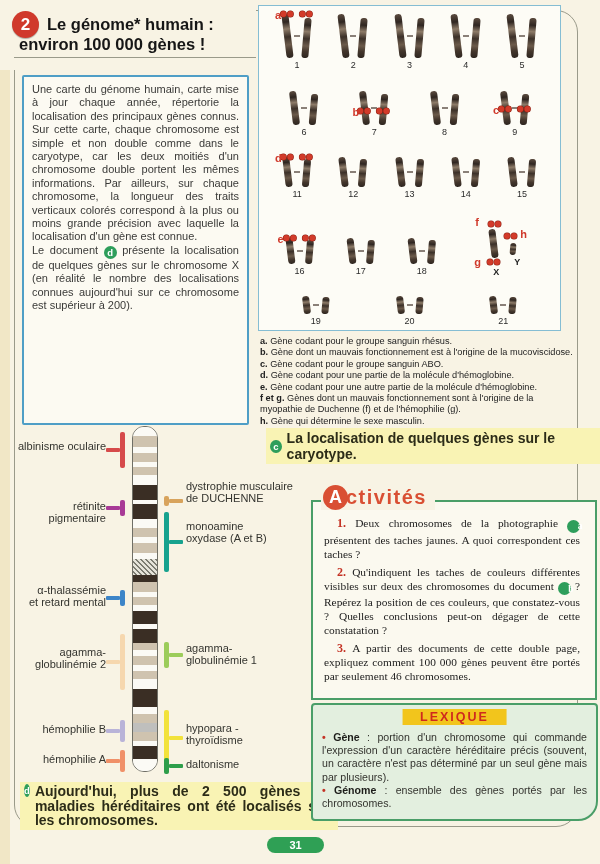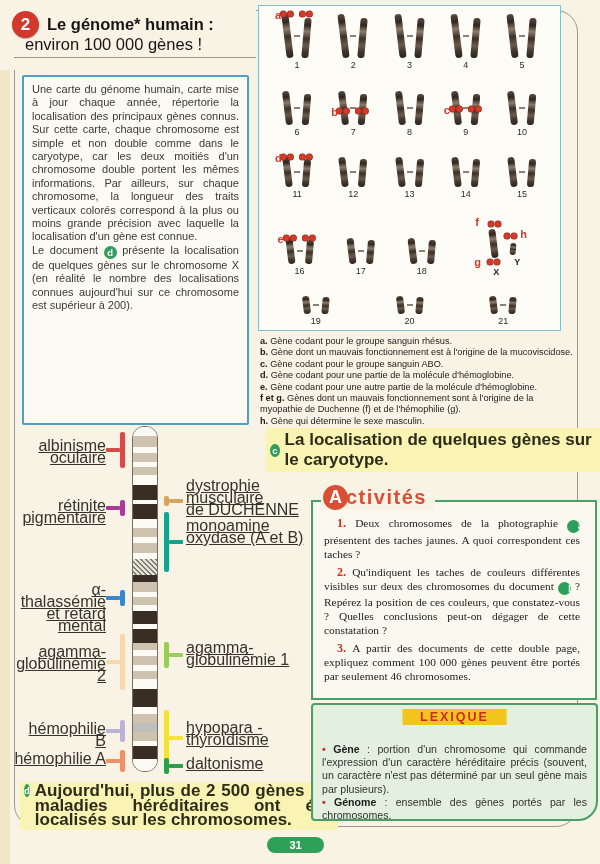--- a/index.html
+++ b/index.html
@@ -7,21 +7,21 @@
   body { font-family:"Liberation Sans", sans-serif; }
   #page { position:relative; width:600px; height:864px; background:#f8f3e4; overflow:hidden; }
   .edge-strip { position:absolute; left:0; top:0; width:10px; height:864px; background:#f1e7c6; }
   .frame { position:absolute; left:14px; top:10px; width:564px; height:817px; border:1px solid #9a9a8a; border-radius:22px; z-index:1; }
   .header-patch { position:absolute; left:0; top:0; width:256px; height:70px; background:#f8f3e4; z-index:2; }
   .title-rule { position:absolute; left:14px; top:57px; width:242px; height:1px; background:#9a9a8a; z-index:2; }
 
   
   .badge { position:absolute; left:12px; top:11px; width:27px; height:27px; border-radius:50%; background:#d0392b; color:#fff; font-weight:bold; font-size:17px; display:flex; align-items:center; justify-content:center; z-index:3; box-shadow:0 1px 1px rgba(0,0,0,.3); }
   .title1 { position:absolute; left:47px; top:15px; font-size:16.5px; font-weight:bold; color:#161616; z-index:3; }
-  .title2 { position:absolute; left:25px; top:35px; font-size:16.5px; font-weight:normal; color:#161616; z-index:3; }
+  .title2 { position:absolute; left:19px; top:35px; font-size:16.5px; font-weight:bold; color:#161616; z-index:3; }
 
   
   .intro-box { position:absolute; left:22px; top:75px; width:227px; height:350px; background:#fcfaf2; border:2px solid #4f9ec6; border-radius:2px; padding:6px 8px; z-index:3; }
   .intro-box p { font-size:11px; line-height:13.4px; color:#3a3a38; text-align:justify; }
   .gc { display:inline-flex; width:13px; height:13px; border-radius:50%; background:#2e9e5b; color:#fff; font-size:9.5px; font-weight:bold; align-items:center; justify-content:center; vertical-align:-2px; }
 
   
   .karyo-box { position:absolute; left:258px; top:5px; width:303px; height:326px; background:#fdfcf6; border:1px solid #85bdd3; z-index:3; display:flex; flex-direction:column; justify-content:space-between; padding:8px 10px 4px 10px; }
   .krow { display:flex; align-items:flex-end; }
   .kcell { flex:1; display:flex; flex-direction:column; align-items:center; position:relative; }
@@ -39,50 +39,50 @@
   .kletter { position:absolute; color:#d0392b; font-weight:bold; font-size:11px; z-index:3; }
   .xywrap { position:relative; width:64px; height:56px; }
   .xylab { position:absolute; font-size:9px; font-weight:bold; color:#222; }
 
   
   .captions { position:absolute; left:260px; top:336px; width:318px; z-index:3; }
   .capline { font-size:9.2px; line-height:11.4px; color:#222; }
   .capline b { font-weight:bold; }
 
   .figcap { position:absolute; z-index:3; background:#f9f3b4; padding:2px 8px 2px 4px; display:flex; align-items:center; gap:5px; }
-  .figcap .txt { font-size:17px; font-weight:600; color:#2c2c18; }
+  .figcap .txt { font-size:14px; font-weight:600; color:#2c2c18; }
   .figcap-c { left:266px; top:428px; }
   .doc-d { left:20px; top:782px; width:318px; align-items:flex-start; }
   .doc-d .txt { text-align:justify; line-height:14.5px; }
 
   
   #ideo { position:absolute; left:14px; top:424px; width:332px; height:364px; z-index:3; }
   .ibar { position:absolute; left:118px; top:2px; width:26px; height:346px; border:1px solid #6f6f66; border-radius:12px; overflow:hidden; display:flex; flex-direction:column; background:#fbfaf5; }
   .band { width:100%; }
   .bw{background:#fbfaf5}.bb{background:#cfc3af}.bd{background:#3a2e24}.bg{background:#bfbfbd}
   .bx{background:repeating-linear-gradient(45deg,#e6e4da 0 2px,#7d7d72 2px 3.5px);}
   .mtick { position:absolute; border-radius:2px; }
   .mstub { position:absolute; height:4px; border-radius:1px; }
-  .mlabel { position:absolute; font-size:16px; line-height:12px; color:#34342f;text-decoration:underline; }
+  .mlabel { position:absolute; font-size:11px; line-height:12px; color:#34342f; }
   .mlabel.left { left:0; width:92px; text-align:right; }
   .mlabel.right { left:172px; width:118px; }
 
   
   .act-box { position:absolute; left:311px; top:500px; width:286px; height:200px; border:2px solid #4a9e68; background:#fbf9ef; z-index:3; }
   .act-head { position:absolute; left:8px; top:-17px; display:flex; align-items:center; background:#f8f3e4; padding:0 8px 0 2px; }
   .act-a { width:25px; height:25px; border-radius:50%; background:#d94f33; color:#fff; font-weight:bold; font-size:18px; display:flex; align-items:center; justify-content:center; }
   .act-t { color:#d94f33; font-weight:bold; font-size:20px; letter-spacing:1.5px; margin-left:-2px; }
   .act-items { padding:14px 15px 4px 11px; }
   .act-items p { font-family:"Liberation Serif", serif; font-size:11.4px; line-height:14px; color:#1c1c1c; text-align:justify; text-indent:13px; margin-bottom:4px; }
   .act-num { color:#c43325; font-weight:bold; font-size:12px; }
 
   
   .lex-box { position:absolute; left:311px; top:703px; width:287px; height:118px; border:2px solid #4a9e68; background:#e3efdf; border-radius:4px 4px 20px 4px; z-index:3; }
   .lex-band { position:absolute; left:50%; transform:translateX(-50%); top:4px; background:#f2c51c; color:#cf2a1e; font-weight:bold; font-size:12.5px; letter-spacing:2px; padding:1px 18px; }
-  .lex-entries { padding:38px 9px 4px 9px; }
+  .lex-entries { padding:26px 9px 4px 9px; }
   .lex-entries p { font-size:10.6px; line-height:13.2px; color:#33332e; text-align:justify; }
   .lex-dot { color:#c43325; font-weight:bold; }
   .lex-term { font-weight:bold; color:#1d1d1a; }
 
   .pill { position:absolute; left:267px; top:837px; width:57px; height:16px; border-radius:9px; background:#2fa055; color:#fff; font-weight:bold; font-size:11px; display:flex; align-items:center; justify-content:center; z-index:3; }
 </style>
 </head>
 <body>
 
 <div id="page">
@@ -201,28 +201,20 @@
                 <i class="dot"></i>
               </span>
               <span class="dotg">
                 <i class="dot"></i>
                 <i class="dot"></i>
               </span>
             </span>
             <span class="kletter" style="left: -9px; top: 13px;">c</span>
           </div>
           <div class="knum">9</div>
-        </div>
-        <div class="kcell">
-          <div class="kpair" style="height: 34px;">
-            <i class="chr c1" style="height: 34px;"></i>
-            <i class="kd"></i>
-            <i class="chr c2" style="height: 31px;"></i>
-          </div>
-          <div class="knum">10</div>
         </div>
       </div>
       <div class="krow">
         <div class="kcell">
           <div class="kpair" style="height: 30px;">
             <i class="chr c1" style="height: 30px;"></i>
             <i class="kd"></i>
             <i class="chr c2" style="height: 28px;"></i>
             <span class="kmark" style="top: -3px; left: 50%; transform: translateX(-52%);">
               <span class="dotg">

